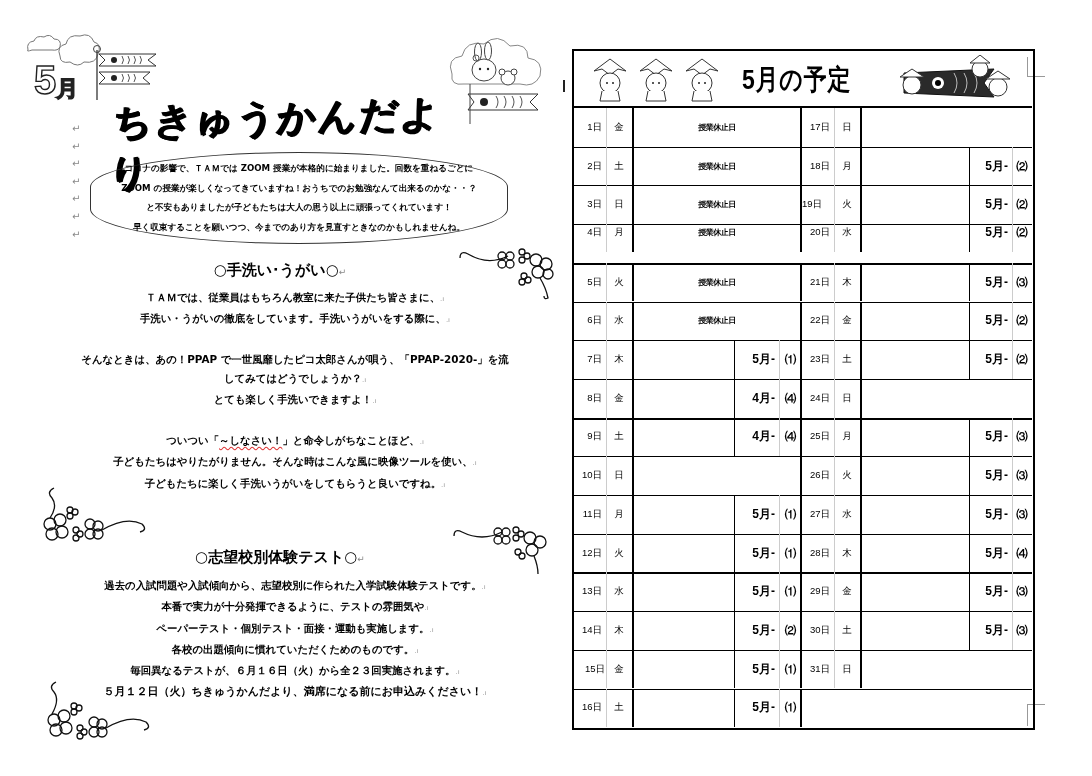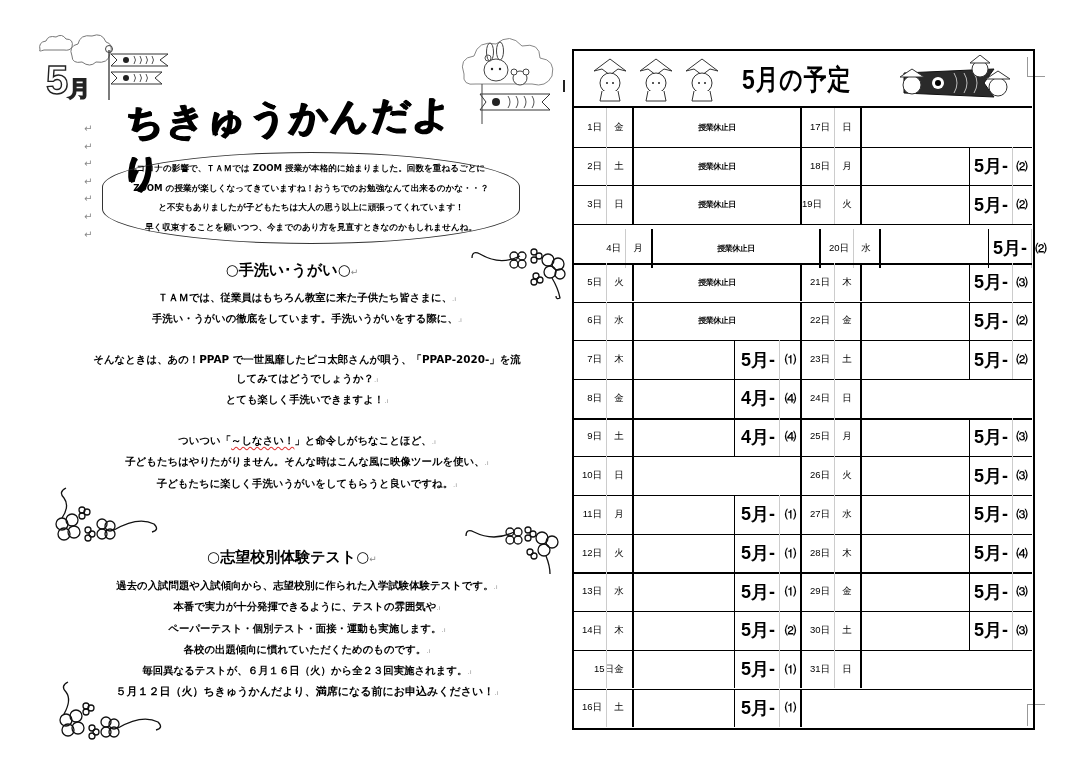--- a/index.html
+++ b/index.html
@@ -1,20 +1,20 @@
 <!DOCTYPE html>
 <html><head>
 <meta charset="utf-8">
 <style>
   * { box-sizing: border-box; margin: 0; padding: 0; }
   html, body { width: 1092px; height: 776px; background: #ffffff; overflow: hidden; }
   body { position: relative; font-family: "DejaVu Sans", sans-serif; color: #000; }
 
   
-  .left-page { position: absolute; left: 12px; top: 0; width: 560px; height: 652px; }
+  .left-page { position: absolute; left: 0; top: 0; width: 560px; height: 652px; }
 
   .month-badge { position: absolute; left: 34px; top: 60px; font-family: "Liberation Sans", sans-serif;
     font-weight: bold; color: #fff; -webkit-text-stroke: 1.4px #222; }
   .month-badge .num { font-size: 40px; line-height: 40px; }
   .month-badge .kanji { font-size: 22px; line-height: 22px; vertical-align: bottom; }
 
   .clouds-left { position: absolute; left: 24px; top: 32px; }
   .koinobori-left { position: absolute; left: 92px; top: 44px; }
   .bunny-right { position: absolute; left: 446px; top: 34px; }
 
@@ -47,21 +47,21 @@
   .sched-title { position: absolute; left: 168px; top: 10px; font-size: 28px; font-weight: bold;
     font-family: "Liberation Sans", sans-serif; transform: scaleX(0.82); transform-origin: left; letter-spacing: 1px; }
   .mascots { position: absolute; left: 14px; top: 6px; }
   .koinobori-right { position: absolute; left: 320px; top: 4px; }
 
   .row { position: absolute; left: 0; width: 458px; height: 38.7px; }
   .cell { position: absolute; top: 0; height: 100%; display: flex; align-items: center; font-size: 9px; }
   .c-date { justify-content: flex-end; padding-right: 4px; font-family: "Liberation Sans", sans-serif; font-size: 9.5px; }
   .c-dow { justify-content: center; font-size: 9.5px; }
   .c-note { justify-content: center; font-size: 8px; font-weight: bold; letter-spacing: -0.5px; }
-  .c-month { justify-content: flex-end; padding-right: 4px; font-size: 18px; font-weight: 900;
+  .c-month { justify-content: flex-end; padding-right: 4px; font-size: 12px; font-weight: 900;
     font-family: "Liberation Sans", sans-serif; }
   .c-circ { justify-content: center; font-size: 11px; font-weight: bold; }
 
   .vline { position: absolute; top: 0; height: 100%; }
   .thin { border-left: 1px solid #000; }
   .light { border-left: 1px solid #ccc; }
   .thick { border-left: 2.5px solid #000; }
   .hline { position: absolute; left: 0; width: 458px; }
   .hline.thin { border-top: 1px solid #000; border-left: 0; }
   .hline.thick { border-top: 2.5px solid #000; border-left: 0; }
@@ -321,21 +321,21 @@
         <div class="cell c-dow" style="left: 260px; width: 26px;">火</div>
         <div class="vline thick" style="left: 286px;"></div>
         <div class="cell " style="left: 286px; width: 109px;"></div>
         <div class="vline thin" style="left: 395px;"></div>
         <div class="cell c-month" style="left: 395px; width: 43px;">5月-</div>
         <div class="vline light" style="left: 438px;"></div>
         <div class="cell c-circ" style="left: 438px; width: 20px;">⑵</div>
         <div class="vline thick" style="left: 226px;"></div>
       </div>
       <div class="hline thin" style="top: 173.1px;"></div>
-      <div class="row" style="top: 178px; margin-left: 19px;">
+      <div class="row" style="top: 162px;">
         <div class="cell c-date" style="left: 0px; width: 32px;">4日</div>
         <div class="vline light" style="left: 32px;"></div>
         <div class="cell c-dow" style="left: 32px; width: 26px;">月</div>
         <div class="vline thick" style="left: 58px;"></div>
         <div class="cell c-note" style="left: 58px; width: 170px;">授業休止日</div>
         <div class="cell c-date" style="left: 228px; width: 32px;">20日</div>
         <div class="vline light" style="left: 260px;"></div>
         <div class="cell c-dow" style="left: 260px; width: 26px;">水</div>
         <div class="vline thick" style="left: 286px;"></div>
         <div class="cell " style="left: 286px; width: 109px;"></div>
@@ -544,21 +544,21 @@
         <div class="vline thick" style="left: 286px;"></div>
         <div class="cell " style="left: 286px; width: 109px;"></div>
         <div class="vline thin" style="left: 395px;"></div>
         <div class="cell c-month" style="left: 395px; width: 43px;">5月-</div>
         <div class="vline light" style="left: 438px;"></div>
         <div class="cell c-circ" style="left: 438px; width: 20px;">⑶</div>
         <div class="vline thick" style="left: 226px;"></div>
       </div>
       <div class="hline thin" style="top: 598.8px;"></div>
       <div class="row" style="top: 598.8px;">
-        <div class="cell c-date" style="left: 12px; width: 32px;">15日</div>
+        <div class="cell c-date" style="left: 3px; width: 32px;">15日</div>
         <div class="vline light" style="left: 32px;"></div>
         <div class="cell c-dow" style="left: 32px; width: 26px;">金</div>
         <div class="vline thick" style="left: 58px;"></div>
         <div class="cell " style="left: 58px; width: 102px;"></div>
         <div class="vline thin" style="left: 160px;"></div>
         <div class="cell c-month" style="left: 160px; width: 45px;">5月-</div>
         <div class="vline light" style="left: 205px;"></div>
         <div class="cell c-circ" style="left: 205px; width: 23px;">⑴</div>
         <div class="cell c-date" style="left: 228px; width: 32px;">31日</div>
         <div class="vline light" style="left: 260px;"></div>

